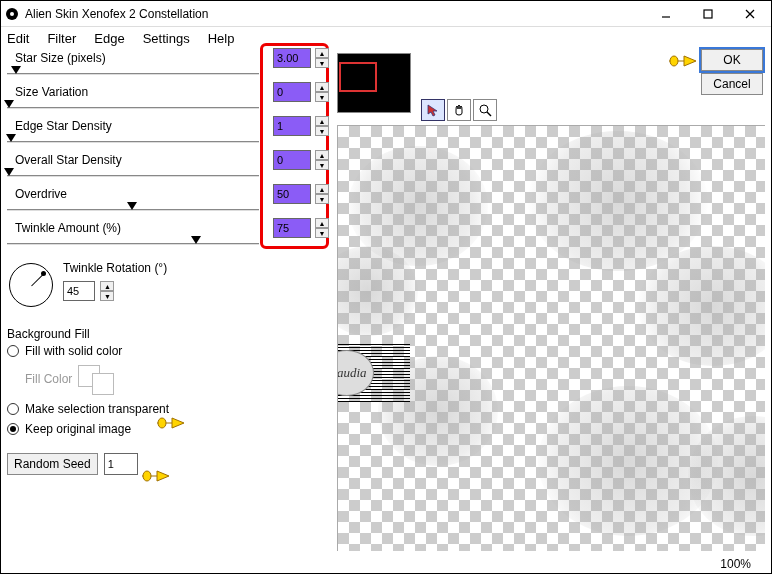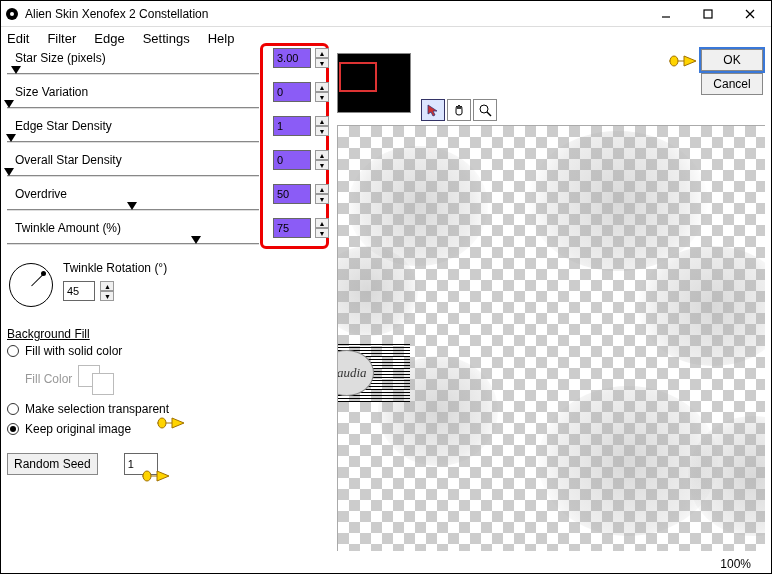--- a/index.html
+++ b/index.html
@@ -71,31 +71,31 @@
   }
   .dial-dot {
     position: absolute; width: 5px; height: 5px; background: #000; border-radius: 50%;
     left: 31px; top: 7px;
   }
   .rot-inputs { }
   .rot-num { width: 32px; height: 20px; border: 1px solid #666; font-size: 11px; padding:1px 3px; background:#fff; display:inline-block; vertical-align:top; }
   .rot-spin { width: 14px; height: 20px; display: inline-flex; flex-direction: column; vertical-align:top; margin-left:2px;}
   .rot-spin div { flex:1; border:1px solid #999; background:#f0f0f0; display:flex; align-items:center; justify-content:center; font-size:7px;}
 
-  .section-title { margin-top: 18px; font-size: 12px; text-decoration: underline; }
+  .section-title { margin-top: 18px; font-size: 12px; }
   .radio-row, .check-row { display: flex; align-items: center; height: 20px; font-size: 12px; }
   .radio { width: 12px; height: 12px; border: 1px solid #333; border-radius: 50%; margin-right: 6px; position: relative; }
   .radio.checked::after { content:""; position:absolute; width:6px; height:6px; background:#000; border-radius:50%; left:2px; top:2px; }
   .fillcolor-row { display:flex; align-items:center; margin: 4px 0 6px 18px; height:28px; }
   .fillcolor-label { color:#999; font-size:12px; margin-right:6px; }
   .swatch-group { position:relative; width:44px; height:28px; }
   .swatch1 { position:absolute; width:22px; height:22px; border:1px solid #bbb; background:#fff; left:0; top:0; }
   .swatch2 { position:absolute; width:22px; height:22px; border:1px solid #bbb; background:#fff; left:14px; top:8px; }
 
-  .rand-row { margin-top: 14px; display:flex; align-items:center;gap:20px; }
+  .rand-row { margin-top: 14px; display:flex; align-items:center; }
   .rand-btn { border:1px solid #888; background:#f0f0f0; height:22px; padding:0 6px; font-size:12px; display:flex; align-items:center; }
   .rand-input { width:34px; height:22px; border:1px solid #666; margin-left:6px; font-size:11px; padding:1px 3px; background:#fff; }
 
   .hand {
     position: absolute; width: 30px; height: 18px; pointer-events: none;
   }
   .hand svg { width: 30px; height: 18px; }
 
   .hand-ok   { right: 32px; top: 2px; }
   .hand-keep { left: 155px; top: 365px; }

